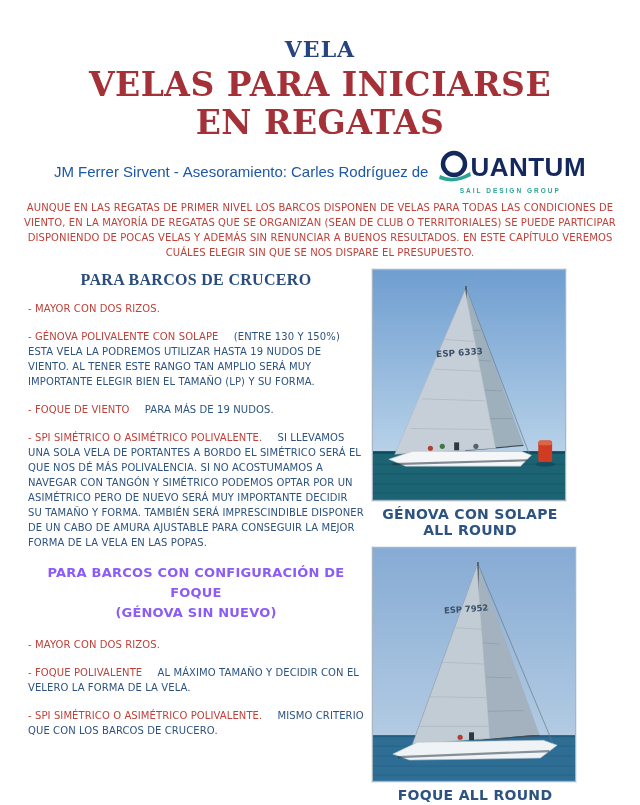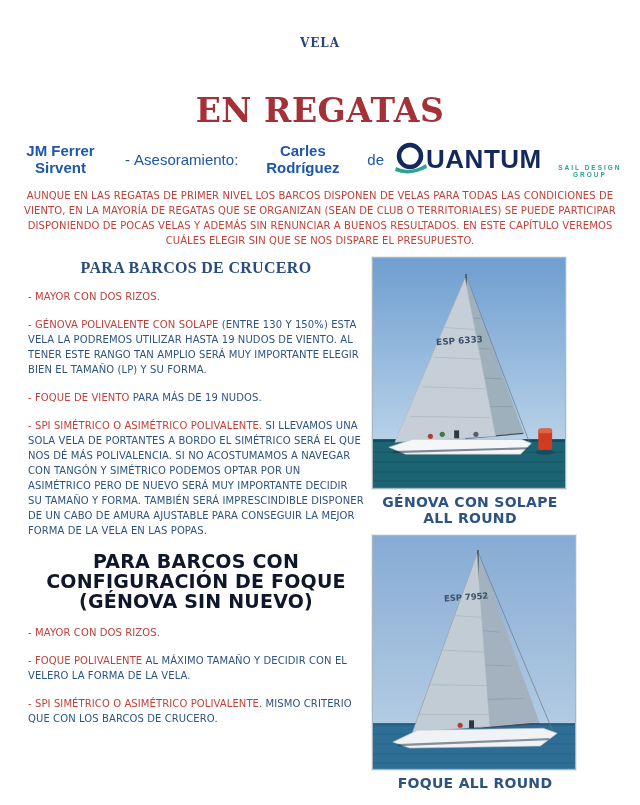--- a/index.html
+++ b/index.html
@@ -9,39 +9,39 @@
     width: 640px; height: 805px;
     margin: 0 auto;
     background: #ffffff;
     font-family: "DejaVu Sans", sans-serif;
     overflow: hidden;
   }
   
   .header { padding-top: 36px; text-align: center; }
   .kicker {
     font-family: "DejaVu Serif", serif;
-    font-weight: bold; font-size: 12px; letter-spacing: 1px;
+    font-weight: bold; font-size: 22px; letter-spacing: 1px;
     color: #27447e;
   }
   .title {
     margin-top: 4px;
     font-family: "DejaVu Serif", serif;
     font-weight: bold; font-size: 33px; line-height: 38px;
     letter-spacing: 0.5px;
     color: #a43137;
   }
   .byline {
     margin-top: 8px;
     display: flex; align-items: center; justify-content: center;
     font-family: "Liberation Sans", sans-serif;
     font-size: 15px; color: #1c57a8; gap: 4px;
     height: 42px;
   }
-  .byline .b { font-weight: bold; }
-  .logo { display: inline-flex; align-items: flex-end; margin-left: 4px; }
+  .byline .b { font-weight: normal; }
+  .logo { display: inline-flex; flex-direction: column; margin-left: 4px; }
   .logo-main { display: inline-flex; align-items: center; }
   .logo-word {
     font-family: "Liberation Sans", sans-serif;
     font-weight: bold; font-size: 26px; letter-spacing: 0.5px;
     color: #13295e; line-height: 26px; margin-left: -2px;
   }
   .logo-tag {
     font-family: "Liberation Sans", sans-serif;
     font-size: 6.5px; letter-spacing: 2px; font-weight: bold;
     color: #2da395; margin-top: 1px; margin-right: 2px;
@@ -62,25 +62,25 @@
     font-size: 16px; font-weight: bold; letter-spacing: 0.3px;
     color: #2a4d7d; margin: 2px 0 12px 0; font-family: Liberation Serif, serif;
   }
   ul.bullets { list-style: none; }
   ul.bullets li {
     font-size: 10px; line-height: 15px; letter-spacing: 0.1px;
     margin-bottom: 13px;
     color: #2d5381;
   }
   ul.bullets li .lead { color: #c0413a; }
-  ul.bullets li .rest { color: #2d5381; }
+  ul.bullets li .rest { color: #2d5381; margin-left: 12px; }
   .h-foque {
     text-align: center;
-    font-size: 19px; line-height: 20px; font-weight: bold;
-    color: #0f172a; letter-spacing: 0.2px;
+    font-size: 13px; line-height: 20px; font-weight: bold;
+    color: #8b5cf6; letter-spacing: 0.2px;
   }
   .note {
     margin-top: 9px; text-align: center;
     font-size: 11px; line-height: 14px; font-weight: bold;
     color: #2d5381;
   }
   ul.bullets2 { margin-top: 14px; }
   
   figure { width: 196px; }
   figure .photo {
@@ -102,21 +102,21 @@
   }
 </style>
 </head>
 <body>
 
 <div class="page">
 
   <div class="header">
     <div class="kicker">VELA</div>
     <div class="title">
-      <br>
+      <span>VELAS PARA INICIARSE</span><br>
       <span>EN REGATAS</span>
     </div>
     <div class="byline">
       <span class="b">JM Ferrer Sirvent</span>
       <span>-</span>
       <span>Asesoramiento:</span>
       <span class="b">Carles Rodríguez</span>
       <span>de</span>
       <span class="logo">
         <span class="logo-main">

